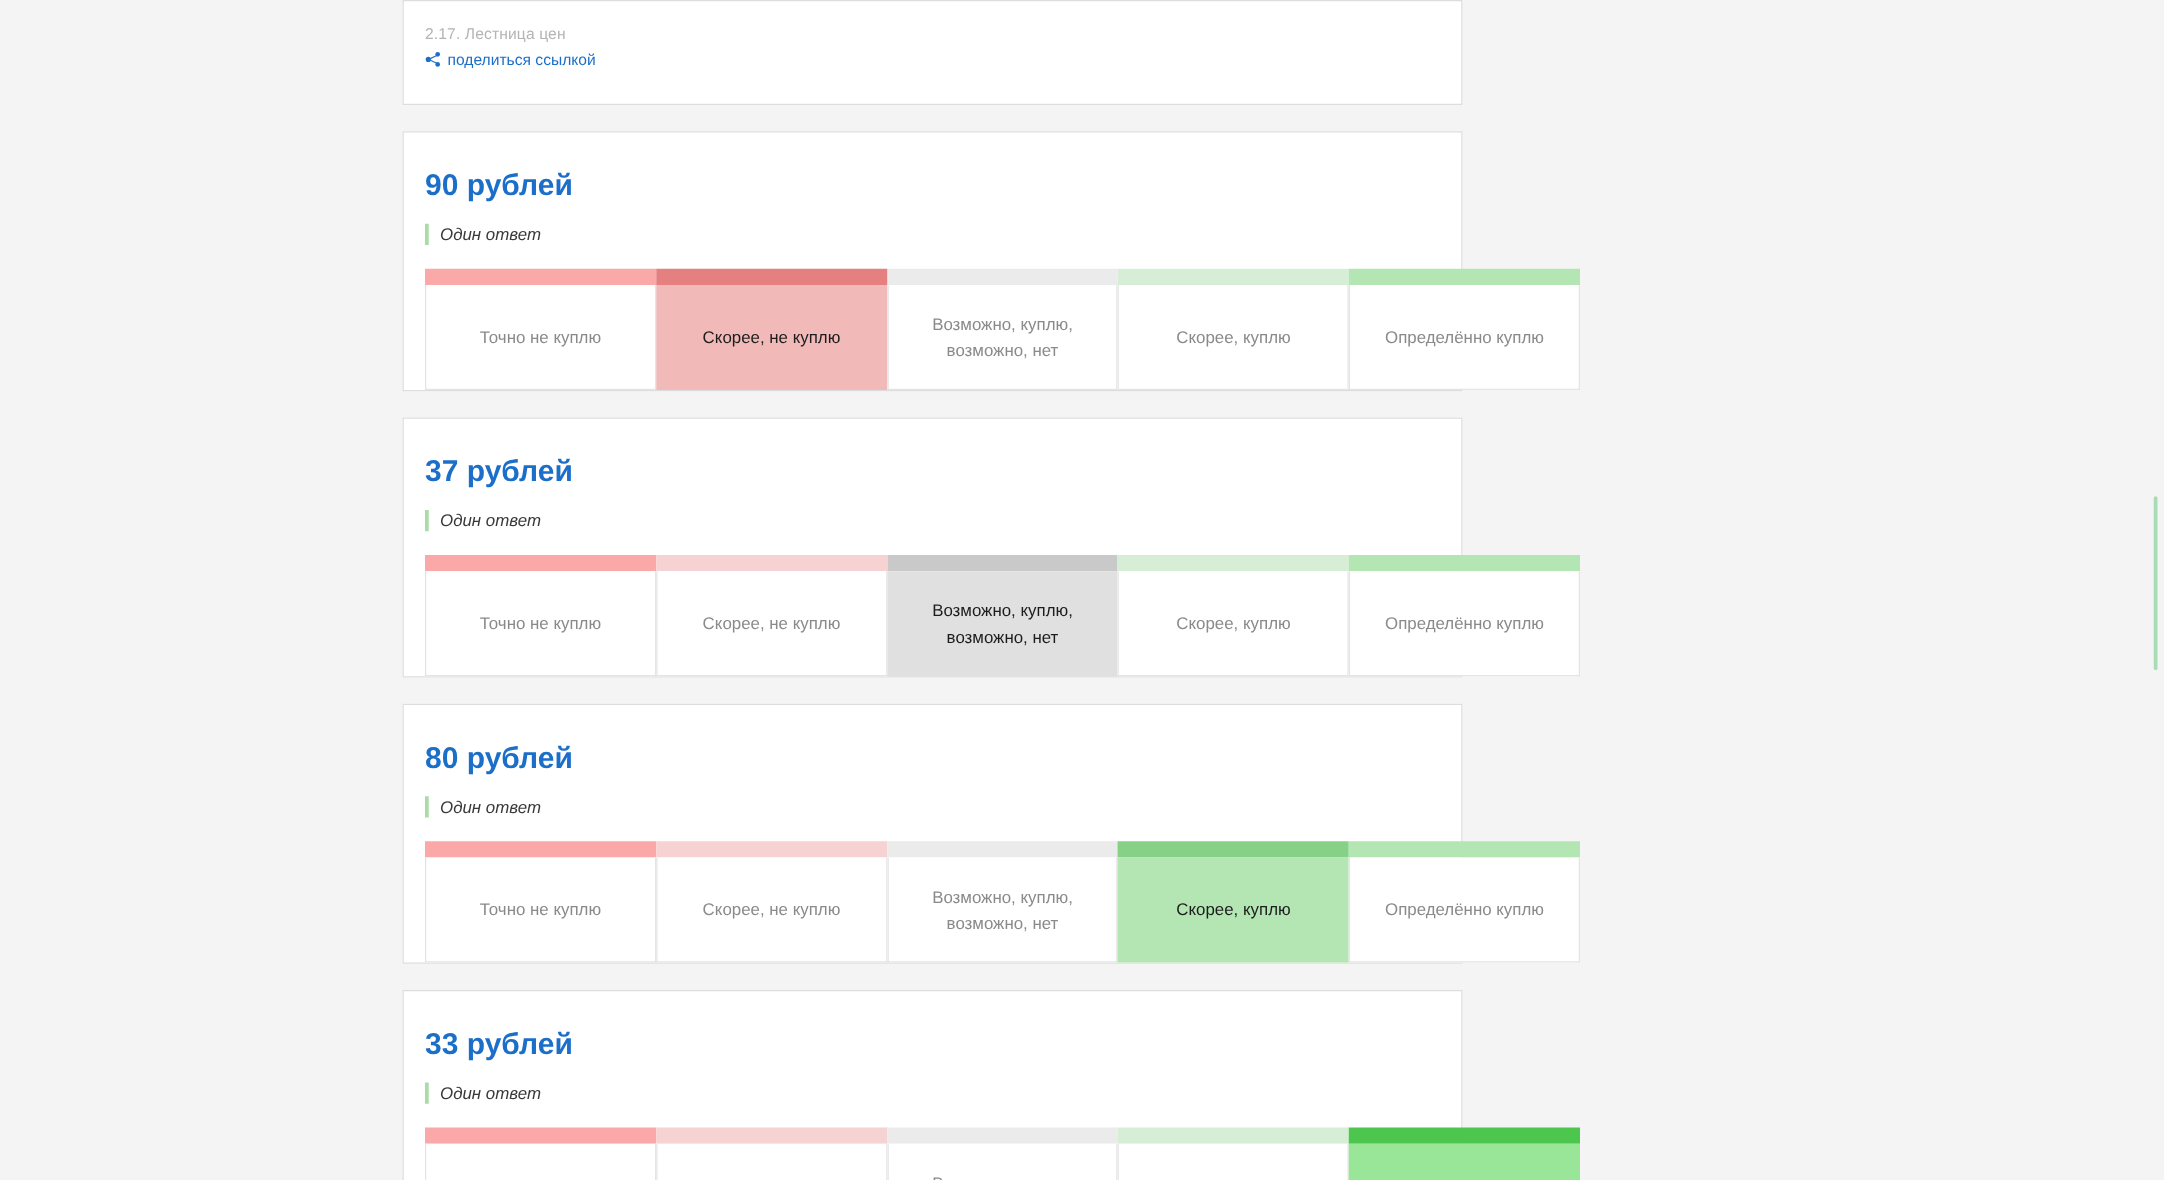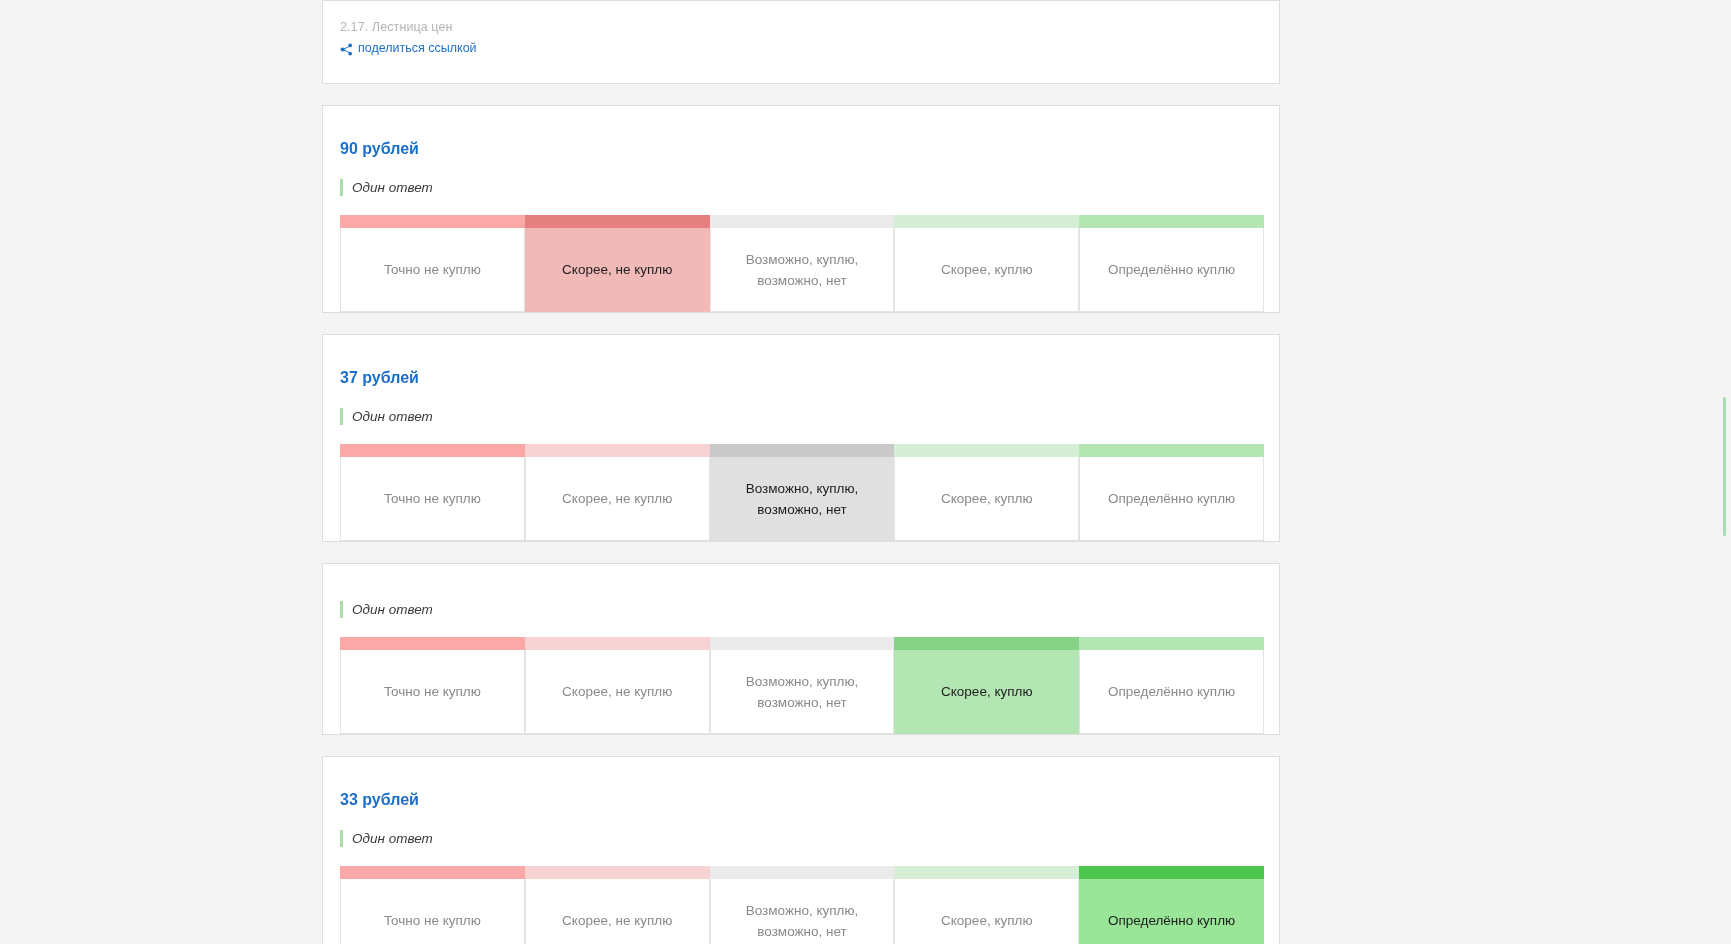--- a/index.html
+++ b/index.html
@@ -21,38 +21,38 @@
     left: 322px;
     top: 0;
     width: 958px;
   }
 
   
   .card {
     background: #ffffff;
     border: 1px solid #dddddd;
     box-sizing: border-box;
-    width: 958px;
+    width: 848px;
   }
 
   
   .qcard {
     padding: 18px 17px 16px 17px;
     margin-bottom: 21px;
   }
   .qcode {
     font-size: 12.5px;
     color: #b4b4b4;
     line-height: 17px;
     margin-bottom: 5px;
     letter-spacing: .1px;
   }
   .share-row {
     display: flex;
-    align-items: flex-end;
+    align-items: flex-start;
     gap: 5px;
     margin-bottom: 11px;
   }
   .share-icon {
     width: 13px;
     height: 13px;
     display: inline-block;
     flex: 0 0 auto;
     color: #1c6fc9;
   }
@@ -70,21 +70,21 @@
     line-height: 24px;
   }
 
   
   .pcard {
     padding: 19px 17px 0 17px;
     margin-bottom: 21px;
     padding-bottom: 0;
   }
   .ptitle {
-    font-size: 16px;
+    font-size: 24px;
     font-weight: bold;
     color: #1c6fc9;
     line-height: 25px;
     margin: 11px 0 0 0;
   }
   .subrow {
     display: flex;
     align-items: center;
     margin: 18px 0 19px 0;
     text-align: right;
@@ -231,20 +231,21 @@
             <div class="shead" style="background: rgb(213, 238, 213);"></div>
             <div class="sbody" style="background: rgb(255, 255, 255);">Скорее, куплю</div>
           </div>
           <div class="scol">
             <div class="shead" style="background: rgb(180, 230, 180);"></div>
             <div class="sbody" style="background: rgb(255, 255, 255);">Определённо куплю</div>
           </div>
         </div>
       </div>
       <div class="card pcard">
+        <div class="ptitle">80 рублей</div>
         <div class="subrow">
           <div class="subbar"></div>
           <div class="sublabel">Один ответ</div>
         </div>
         <div class="scale">
           <div class="scol">
             <div class="shead" style="background: rgb(250, 168, 168);"></div>
             <div class="sbody" style="background: rgb(255, 255, 255);">Точно не куплю</div>
           </div>
           <div class="scol">

